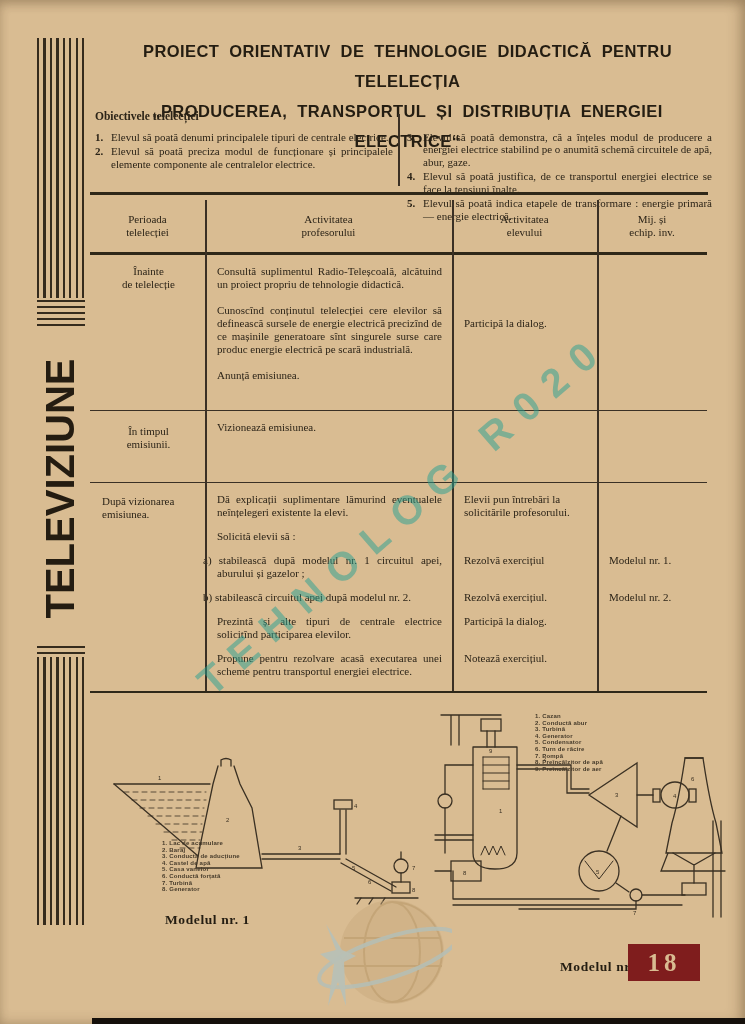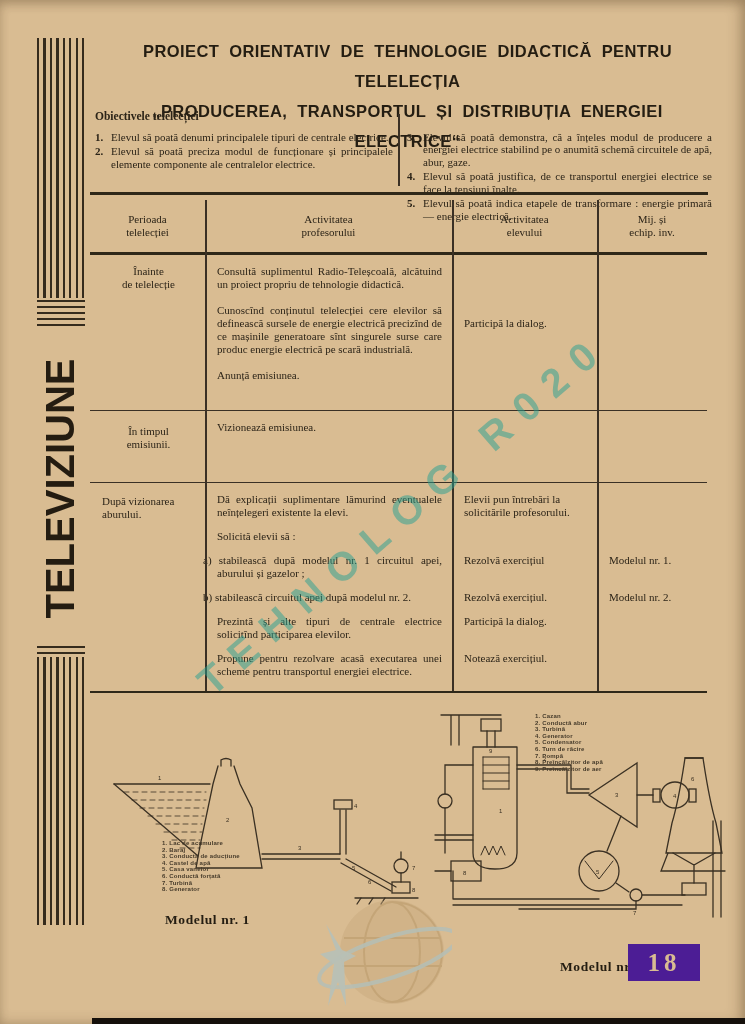--- a/index.html
+++ b/index.html
@@ -58,21 +58,21 @@
   .caption{position:absolute;font-weight:700;font-size:13.5px;letter-spacing:.6px;color:#241d12;}
 
   
   .stamp{position:absolute;left:130px;top:468px;width:600px;transform:rotate(-41deg);
      transform-origin:50% 50%;font-family:"Liberation Sans",sans-serif;font-weight:700;
      font-size:40px;letter-spacing:15px;color:rgba(38,160,146,.5);pointer-events:none;}
   .emblem{position:absolute;left:292px;top:888px;width:160px;height:132px;opacity:.6;}
   .footer{position:absolute;left:80px;top:980px;width:590px;text-align:center;
      font-family:"Liberation Serif",serif;font-style:italic;font-weight:700;
      font-size:28px;color:#8b2a1e;letter-spacing:.5px;}
-  .pagenum{position:absolute;left:628px;top:944px;width:72px;height:37px;background:#4c1d95;
+  .pagenum{position:absolute;left:628px;top:944px;width:72px;height:37px;background:#7f1d1d;
      color:#d9bc92;display:flex;align-items:center;justify-content:center;
      font-weight:700;font-size:25px;letter-spacing:4px;font-family:"Liberation Serif",serif;}
   .bottom-bar{position:absolute;left:92px;top:1018px;width:653px;height:6px;background:#15100b;}
 </style>
 </head>
 <body>
 
 <div class="page">
 
   <div class="stripes-v" style="top:38px;height:260px;"></div>
@@ -151,21 +151,21 @@
 
     <div class="trow" style="min-height:71px;">
       <div class="cell center pre" style="padding-top:14px;">În timpul
 emisiunii.</div>
       <div class="cell">Vizionează emisiunea.</div>
       <div class="cell"></div>
     </div>
 
     <div class="trow last" style="min-height:208px;grid-template-columns:115px 502px;">
       <div class="cell pre" style="padding-top:12px;">După vizionarea
-aburului.</div>
+emisiunea.</div>
       <div style="padding-top:10px;">
         <div class="subrow">
           <div class="sc">Dă explicații suplimentare lămurind eventualele neînțelegeri existente la elevi.</div>
           <div class="sc noj">Elevii pun întrebări la solicitările profesorului.</div>
           <div class="sc noj"></div>
         </div>
         <div class="subrow">
           <div class="sc noj">Solicită elevii să :</div>
           <div class="sc noj"></div>
           <div class="sc noj"></div>

